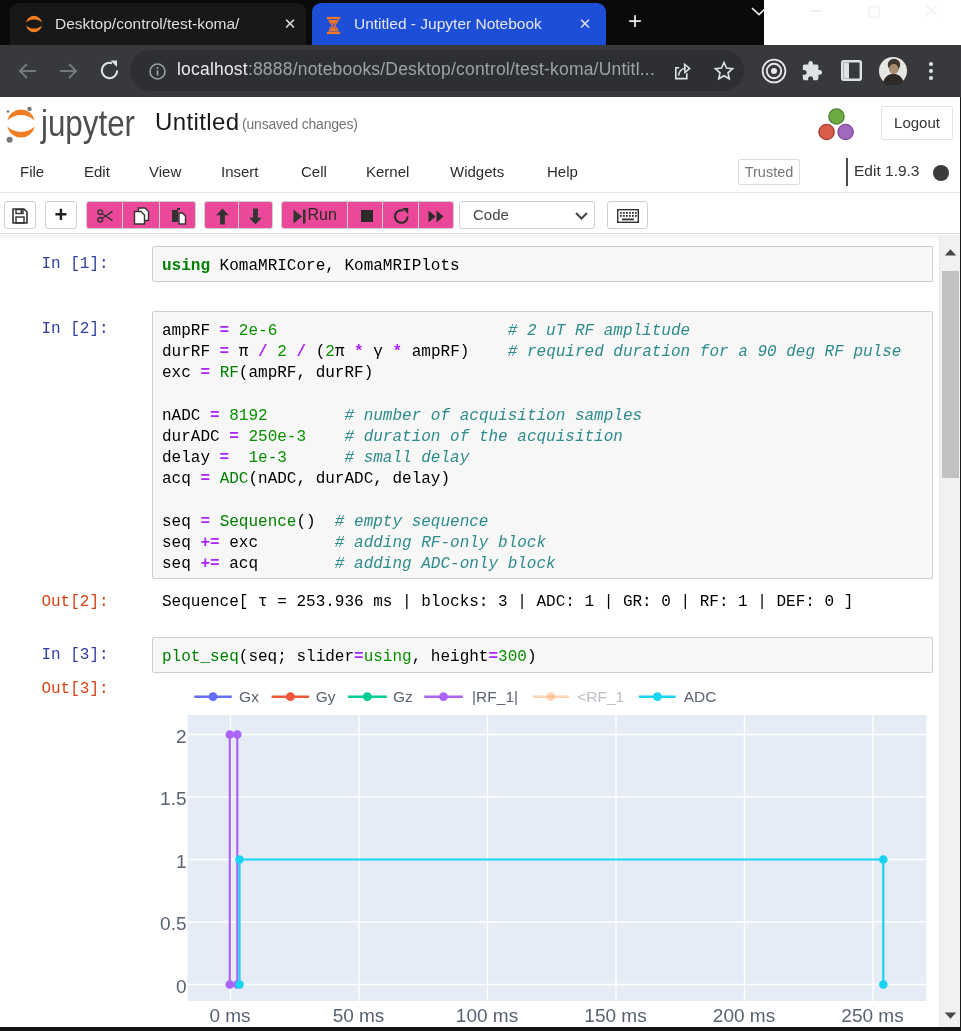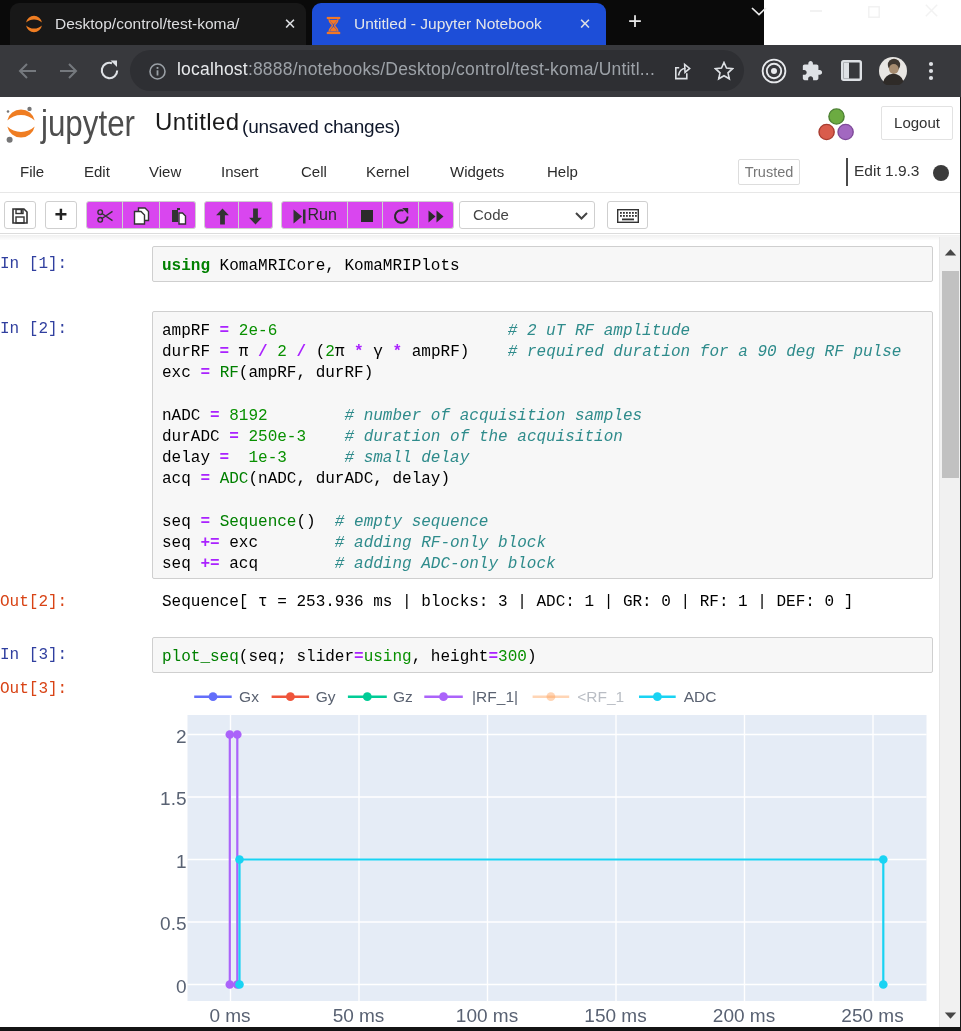--- a/index.html
+++ b/index.html
@@ -15,29 +15,29 @@
 #tab2 { left:312px; width:294px; background:#1d4ed8; }
 .tabtitle { position:absolute; top:12px; font-size:15.5px; color:#e4e6e9; white-space:nowrap; }
 .tabx { position:absolute; top:13px; width:16px; height:16px; color:#dfe1e4; font-size:15px; line-height:16px; text-align:center; }
 
 #jp { position:absolute; left:0; top:97px; width:961px; height:934px; background:#fff; }
 #menurow { position:absolute; left:0; top:55px; width:961px; height:41px; border-bottom:1px solid #e7e7e7; }
 .mi { position:absolute; top:11px; font-size:15px; color:#2b2b2b; }
 #toolbar { position:absolute; left:0; top:96px; width:961px; height:41px; border-bottom:1px solid #dcdcdc; }
 .tbtn { position:absolute; top:8px; height:28px; background:#fff; border:1px solid #cfcfcf; border-radius:3px; }
 .tbg { position:absolute; top:8px; height:28px; display:flex; }
-.tbg > div { height:28px; background:#d946ef; border:1px solid #cfcfcf; border-left:none; position:relative; }
+.tbg > div { height:28px; background:#ec4899; border:1px solid #cfcfcf; border-left:none; position:relative; }
 .tbg > div:first-child { border-left:1px solid #cfcfcf; border-radius:3px 0 0 3px; }
 .tbg > div:last-child { border-radius:0 3px 3px 0; }
 #shadowband { position:absolute; left:0; top:138px; width:961px; height:6px;
   background:linear-gradient(#f0f0f0,#ffffff); }
 
 #nb { position:absolute; left:0; top:143px; width:944px; height:791px; background:#fff; }
 .mono { font-family:"Liberation Mono", monospace; font-size:16px; line-height:21.2px; white-space:pre; }
-.prompt { position:absolute; width:150px; text-align:left; font-family:"Liberation Mono", monospace; font-size:16px; line-height:21.2px; }
+.prompt { position:absolute; width:150px; text-align:center; font-family:"Liberation Mono", monospace; font-size:16px; line-height:21.2px; }
 .inp { color:#303f9f; }
 .outp { color:#d84315; }
 .cellbox { position:absolute; left:152px; width:781px; background:#f7f7f7; border:1px solid #cfcfcf; border-radius:2px; padding:9px 0 3px 9px; }
 .kw { color:#008000; font-weight:bold; }
 .num { color:#089000; }
 .fn { color:#008000; }
 .op { color:#aa22ff; font-weight:bold; }
 .cm { color:#2e8b8b; font-style:italic; }
 
 #sbar { position:absolute; left:939px; top:140px; width:22px; height:794px; background:#f1f1f1; border-left:1px solid #e6e6e6; }
@@ -147,21 +147,21 @@
 
     <svg class="abs" style="left:5px;top:6px" width="140" height="46" viewBox="0 0 140 46">
       <path d="M 2.3 17.5 A 14 14 0 0 1 29.7 17.5 A 20 20 0 0 0 2.3 17.5 Z" fill="#ef7d22"></path>
       <path d="M 2.3 23.5 A 14 14 0 0 0 29.7 23.5 A 20 20 0 0 1 2.3 23.5 Z" fill="#ef7d22"></path>
       <circle cx="3" cy="8.5" r="1.3" fill="#767677"></circle>
       <circle cx="24.5" cy="5.9" r="2.2" fill="#767677"></circle>
       <circle cx="4.6" cy="36.7" r="3" fill="#767677"></circle>
       <text x="36" y="32.5" font-size="36" fill="#4e4e4e" textLength="94" lengthAdjust="spacingAndGlyphs" font-family="Liberation Sans">jupyter</text>
     </svg>
     <div class="abs" style="left:155px;top:10.5px;font-size:24px;letter-spacing:0.4px;color:#1a1a1a">Untitled</div>
-    <div class="abs" style="left:242px;top:19px;font-size:19px;letter-spacing:-0.2px;color:#0f172a">(unsaved changes)</div>
+    <div class="abs" style="left:242px;top:19px;font-size:14px;letter-spacing:-0.2px;color:#737373">(unsaved changes)</div>
 
     <svg class="abs" style="left:815px;top:11px" width="42" height="40" viewBox="0 0 42 40">
       <circle cx="21.5" cy="8.5" r="7.6" fill="#6cab41" stroke="#4c8033" stroke-width="1.4"></circle>
       <circle cx="11.6" cy="24" r="7.6" fill="#d95c4c" stroke="#a83c30" stroke-width="1.4"></circle>
       <circle cx="30.6" cy="24" r="7.6" fill="#a268c0" stroke="#7e4a99" stroke-width="1.4"></circle>
     </svg>
     <div class="abs" style="left:881px;top:9px;width:72px;height:34px;border:1px solid #e2e2e2;border-radius:2px;text-align:center;line-height:32px;font-size:15px;color:#333">Logout</div>
 
     <div id="menurow">
       <div class="mi" style="left:20px">File</div>

